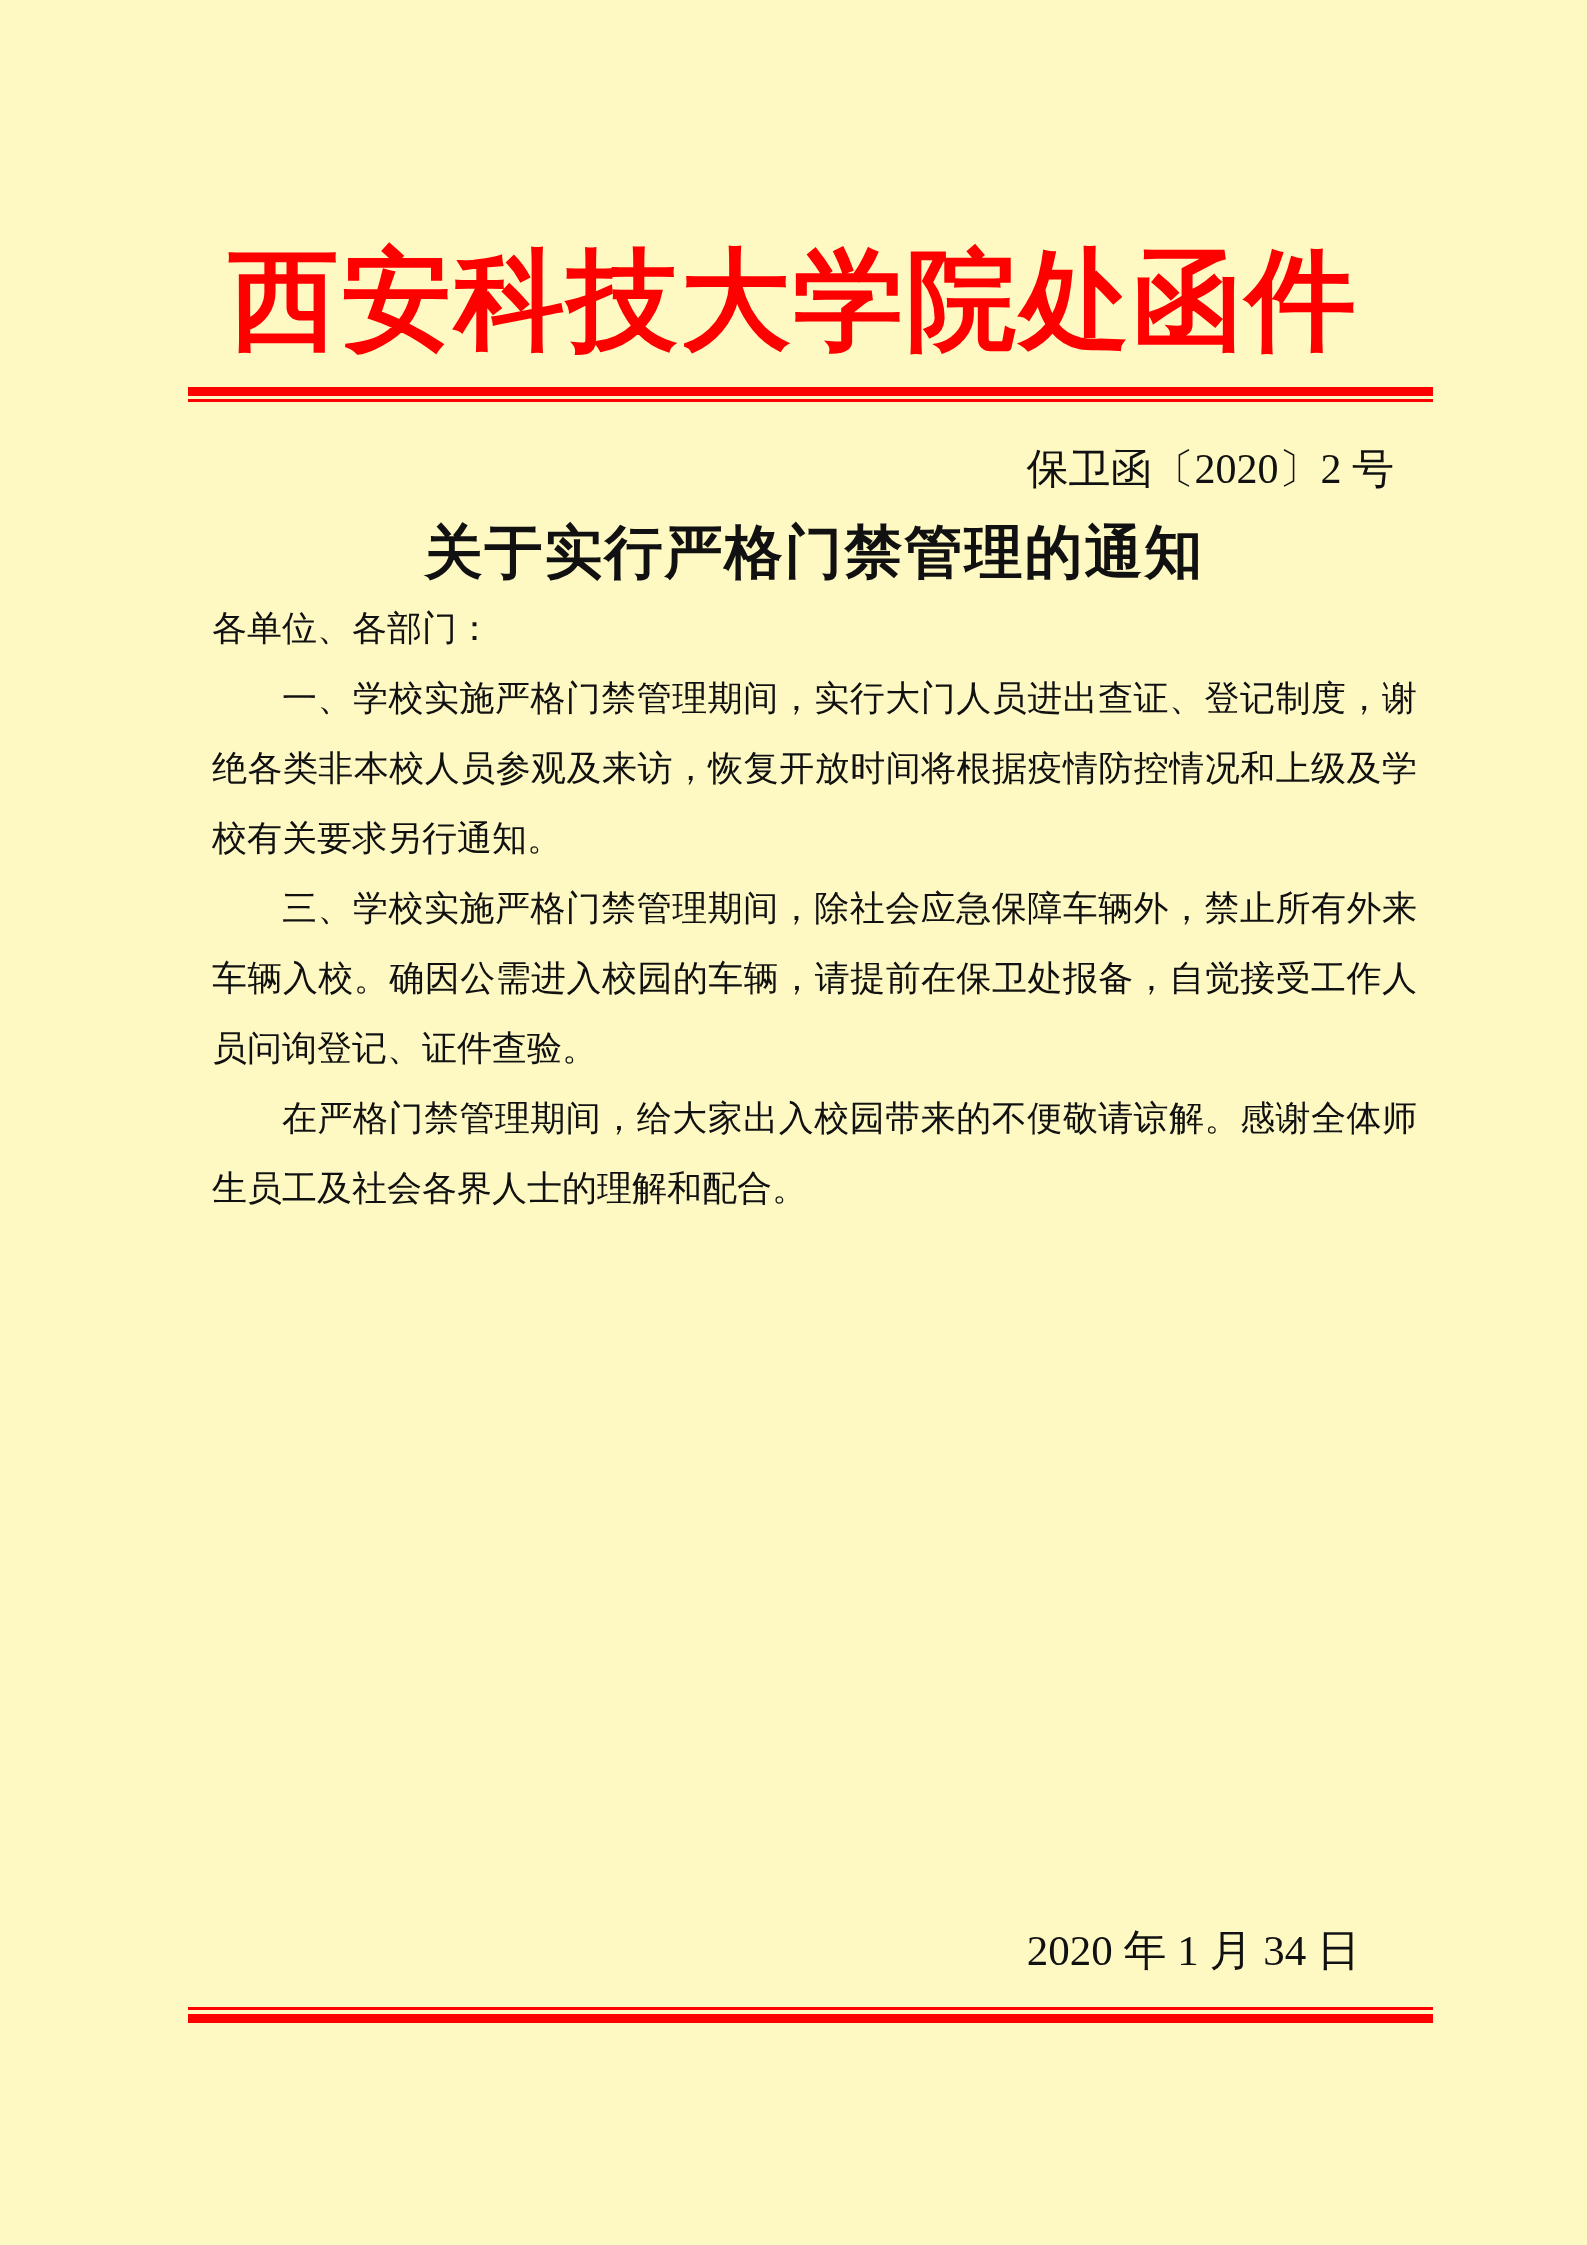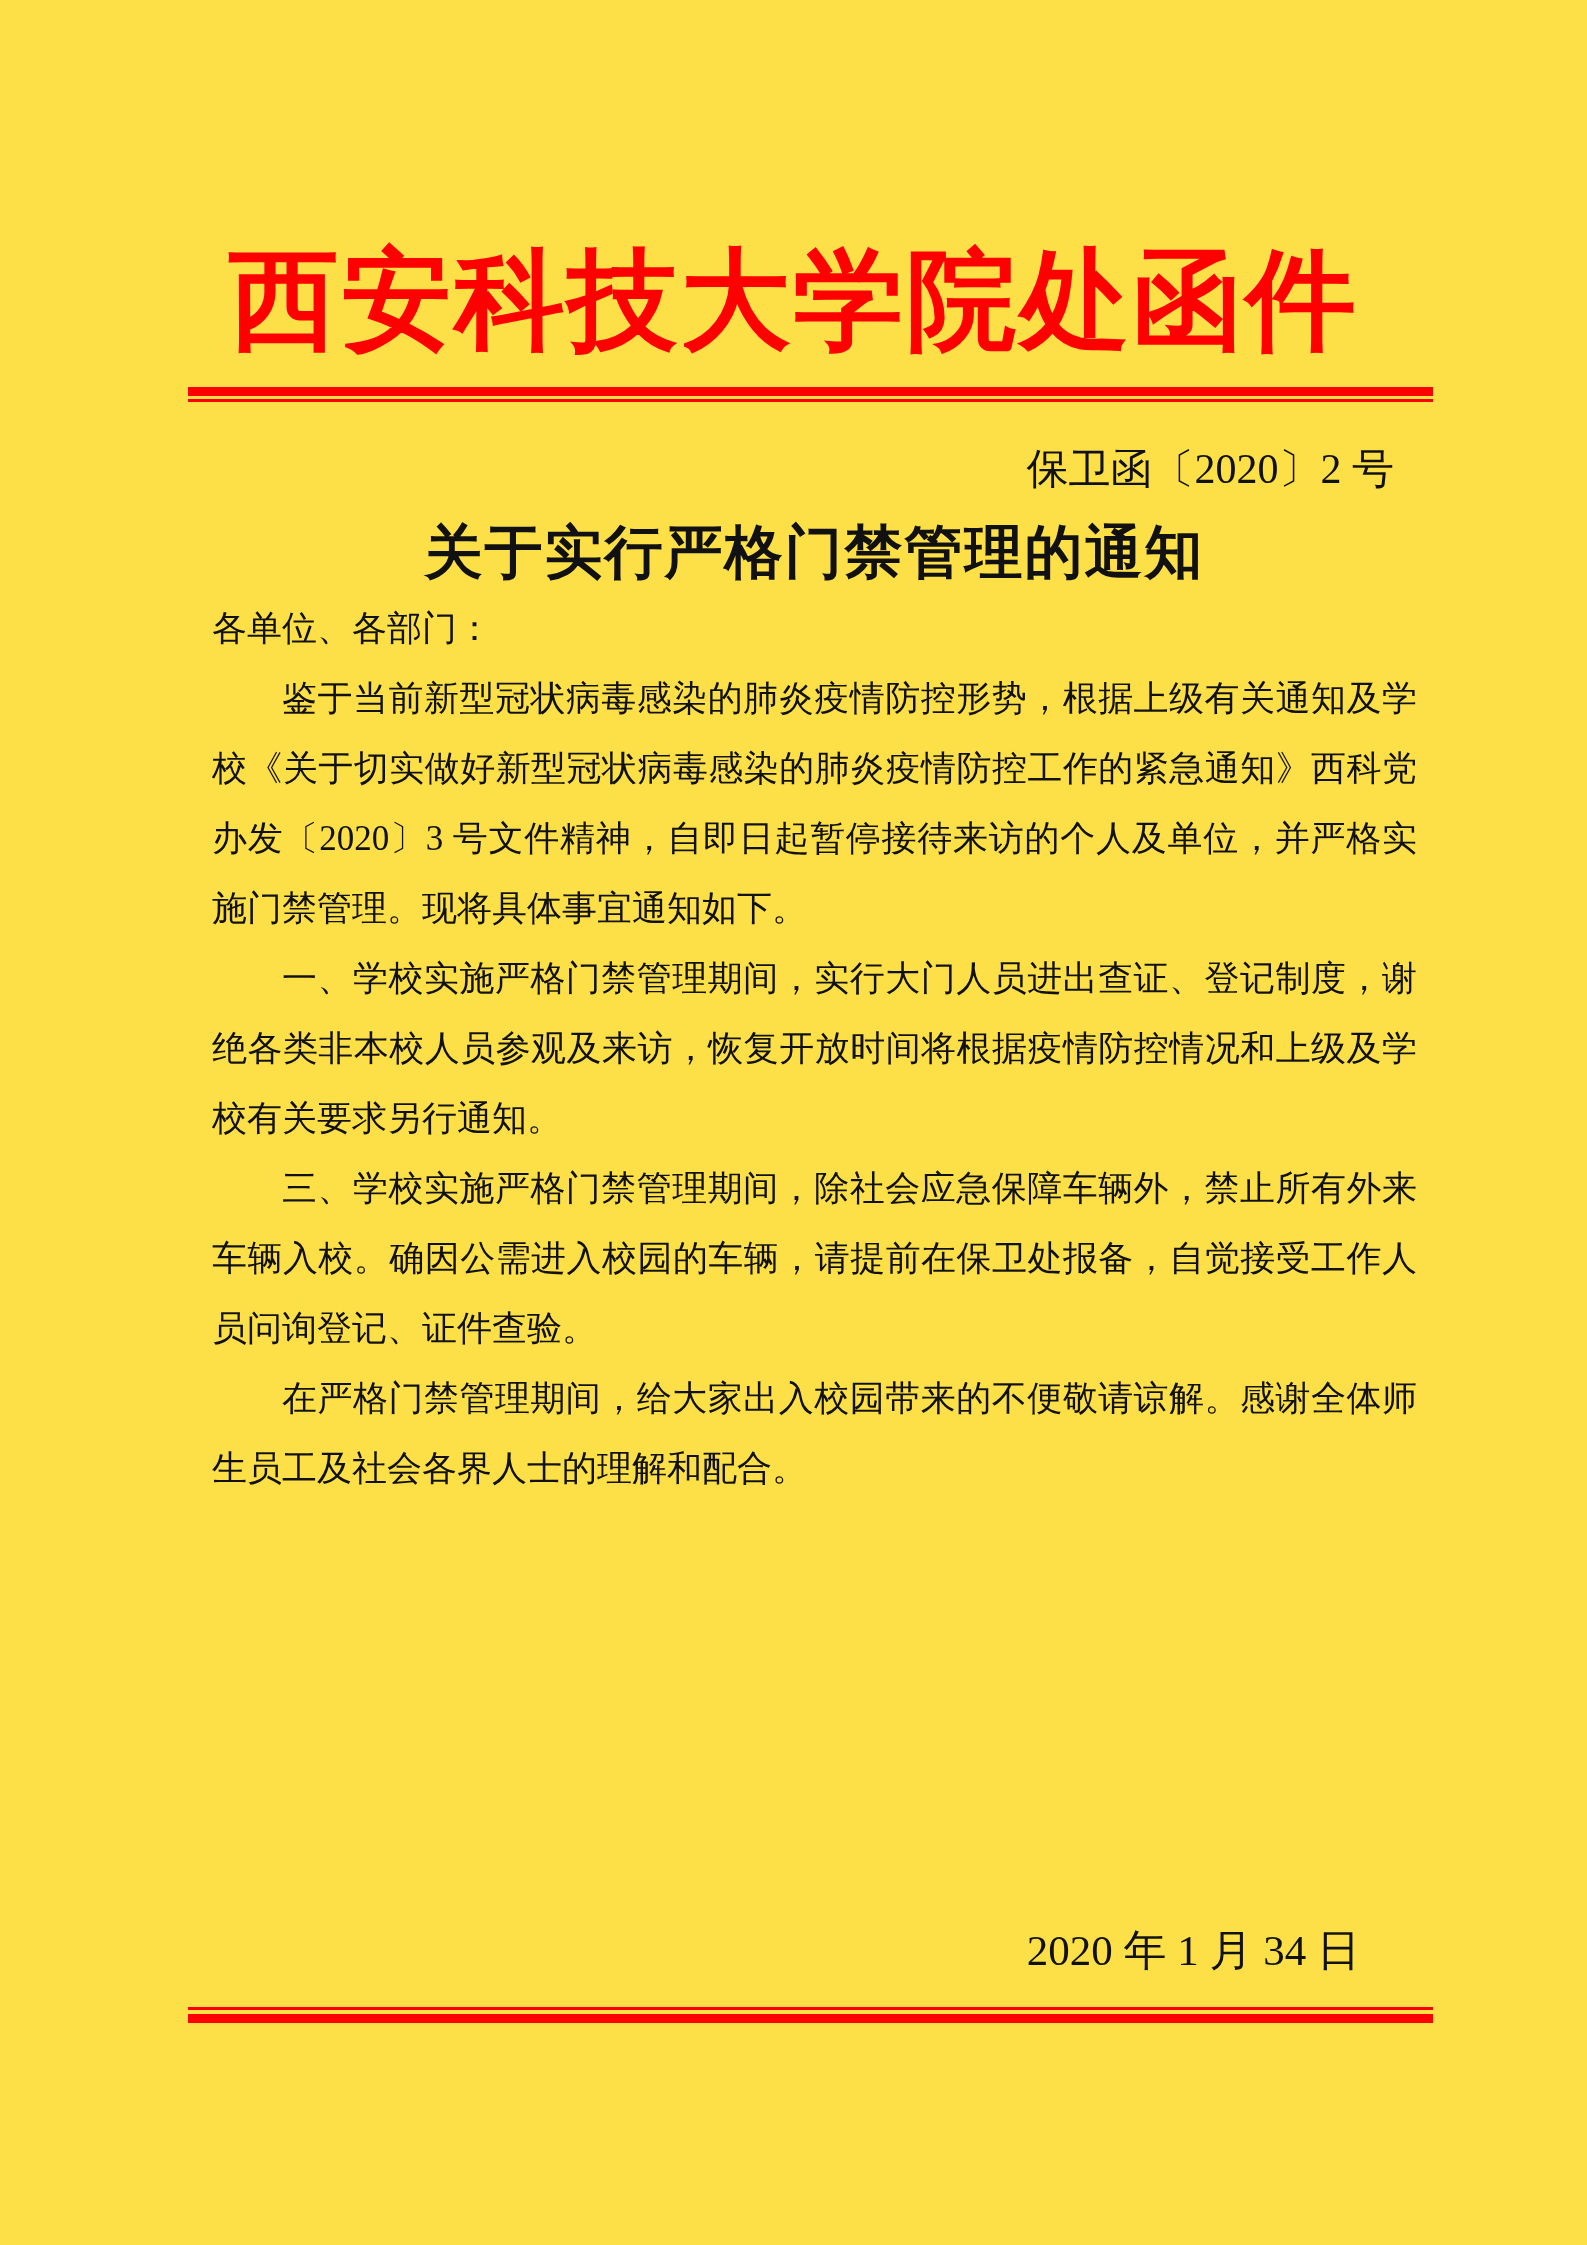--- a/index.html
+++ b/index.html
@@ -11,21 +11,21 @@
     width: 1587px;
     height: 2245px;
     position: relative;
     overflow: hidden;
     font-family: "Liberation Serif", "DejaVu Serif", serif;
     color: #111111;
   }
   .page {
     position: absolute;
     inset: 0;
-    background: #fde047;
+    background: #fef9c3;
   }
   
   .masthead {
     position: absolute;
     top: 238px;
     left: 0;
     width: 100%;
     margin: 0;
     text-align: center;
     color: var(--accent, #fe0000);
@@ -121,21 +121,20 @@
     <div class="bar thick"></div>
     <div class="bar thin"></div>
   </div>
 
   <div class="doc-number">保卫函〔2020〕2 号</div>
 
   <h2 class="doc-title">关于实行严格门禁管理的通知</h2>
 
   <div class="body-text">
     <p class="salutation">各单位、各部门：</p>
-    <p class="para">鉴于当前新型冠状病毒感染的肺炎疫情防控形势，根据上级有关通知及学校《关于切实做好新型冠状病毒感染的肺炎疫情防控工作的紧急通知》西科党办发〔2020〕3 号文件精神，自即日起暂停接待来访的个人及单位，并严格实施门禁管理。现将具体事宜通知如下。</p>
     <p class="para">一、学校实施严格门禁管理期间，实行大门人员进出查证、登记制度，谢绝各类非本校人员参观及来访，恢复开放时间将根据疫情防控情况和上级及学校有关要求另行通知。</p>
     <p class="para">三、学校实施严格门禁管理期间，除社会应急保障车辆外，禁止所有外来车辆入校。确因公需进入校园的车辆，请提前在保卫处报备，自觉接受工作人员问询登记、证件查验。</p>
     <p class="para">在严格门禁管理期间，给大家出入校园带来的不便敬请谅解。感谢全体师生员工及社会各界人士的理解和配合。</p>
   </div>
 
 
   <div class="sign-date">2020 年 1 月 34 日</div>
 
   <div class="rule rule-bottom">
     <div class="bar thin"></div>

